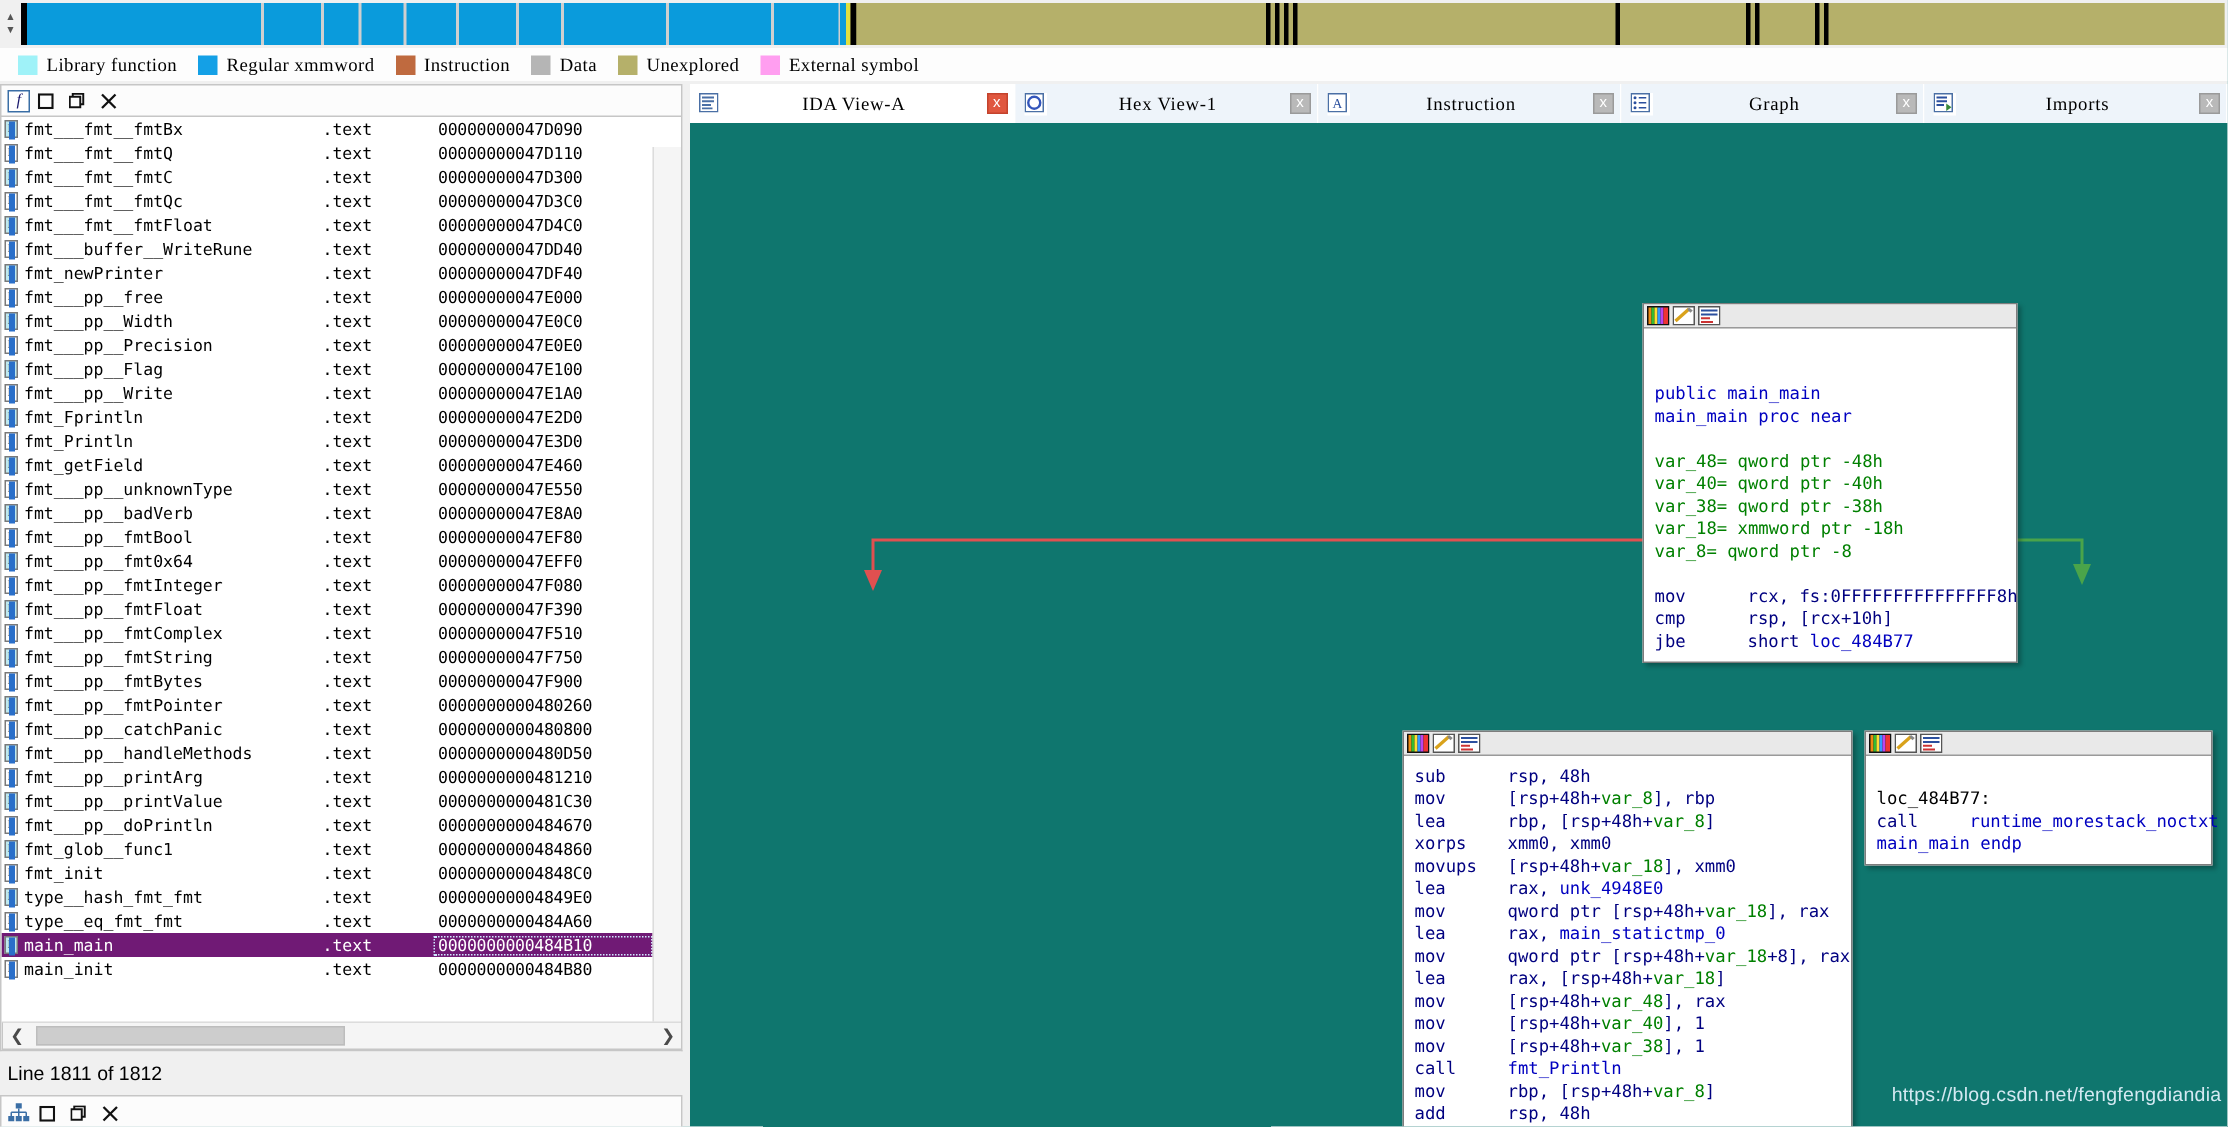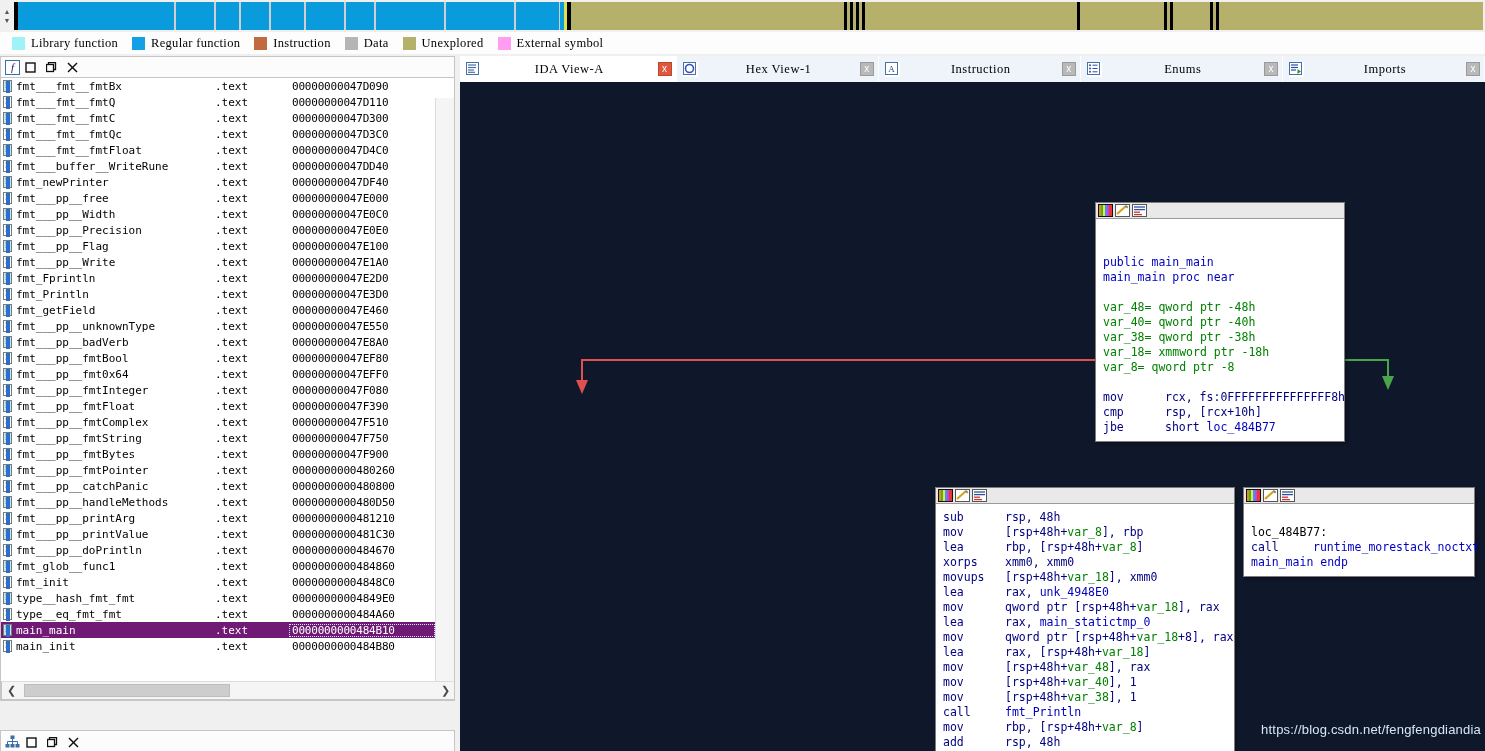--- a/index.html
+++ b/index.html
@@ -186,21 +186,21 @@
   }
   .tab.active .tab-x { background:#e0573f; border-color:#c4432d; }
   .t-ida   { width:225px; }
   .t-hex   { width:210px; }
   .t-struc { width:210px; }
   .t-enum  { width:210px; }
   .t-imp   { width:210px; }
 
   .graph-canvas {
     position:absolute; left:0; top:26px; width:1025px; height:669px;
-    background:#0f172a; overflow:hidden;
+    background:#0f766e; overflow:hidden;
   }
 
   
   .node {
     position:absolute; background:#ffffff;
     border:1px solid #7d7d7d; box-shadow:2px 2px 3px rgba(0,0,0,0.28);
   }
   .node-bar {
     height:16px; background:#e9e9e9; border-bottom:1px solid #9a9a9a;
     display:flex; align-items:center; padding-left:2px; gap:2px;
@@ -264,21 +264,21 @@
       </div>
   </div>
 
   <div class="legend" id="legend">
       <div class="legend-item">
         <span class="legend-sw" style="background: rgb(159, 242, 248);"></span>
         <span class="legend-label">Library function</span>
       </div>
       <div class="legend-item">
         <span class="legend-sw" style="background: rgb(20, 160, 230);"></span>
-        <span class="legend-label">Regular function</span>
+        <span class="legend-label">Regular xmmword</span>
       </div>
       <div class="legend-item">
         <span class="legend-sw" style="background: rgb(191, 106, 63);"></span>
         <span class="legend-label">Instruction</span>
       </div>
       <div class="legend-item">
         <span class="legend-sw" style="background: rgb(181, 181, 181);"></span>
         <span class="legend-label">Data</span>
       </div>
       <div class="legend-item">
@@ -617,20 +617,21 @@
         </div>
       </div>
       <div class="hscroll">
         <span class="arw">❮</span>
         <div class="thumb"></div>
         <div class="track"></div>
         <span class="arw">❯</span>
       </div>
     </div>
 
+    <div class="statusline">Line 1811 of 1812</div>
 
     <div class="graph-ov">
       <span class="ov-ico">
         <svg width="15" height="14" viewBox="0 0 15 14">
           <rect x="5.5" y="0.5" width="4" height="3.5" fill="#3a6ea5"></rect>
           <rect x="0.5" y="9" width="4" height="3.5" fill="#3a6ea5"></rect>
           <rect x="5.5" y="9" width="4" height="3.5" fill="#3a6ea5"></rect>
           <rect x="10.5" y="9" width="4" height="3.5" fill="#3a6ea5"></rect>
           <line x1="7.5" y1="4" x2="7.5" y2="6.5" stroke="#3a6ea5" stroke-width="1"></line>
           <line x1="2.5" y1="6.5" x2="12.5" y2="6.5" stroke="#3a6ea5" stroke-width="1"></line>
@@ -694,21 +695,21 @@
         <div class="tab t-enum">
           <span class="tab-ico" style="border: none;"><svg width="13" height="13" viewBox="0 0 13 13">
               <rect x="0.5" y="0.5" width="12" height="12" fill="#fff" stroke="#4a6fa5"></rect>
               <circle cx="3" cy="3.2" r="1" fill="#2b4f9e"></circle>
               <circle cx="3" cy="6.5" r="1" fill="#2b4f9e"></circle>
               <circle cx="3" cy="9.8" r="1" fill="#2b4f9e"></circle>
               <line x1="5.5" y1="3.2" x2="10.5" y2="3.2" stroke="#2b4f9e"></line>
               <line x1="5.5" y1="6.5" x2="10.5" y2="6.5" stroke="#2b4f9e"></line>
               <line x1="5.5" y1="9.8" x2="10.5" y2="9.8" stroke="#2b4f9e"></line>
             </svg></span>
-          <span class="tab-lbl">Enums</span>
+          <span class="tab-lbl">Graph</span>
           <span class="tab-x">x</span>
         </div>
         <div class="tab t-imp">
           <span class="tab-ico" style="border: none;"><svg width="13" height="13" viewBox="0 0 13 13">
               <rect x="0.5" y="0.5" width="12" height="12" fill="#fff" stroke="#4a6fa5"></rect>
               <line x1="2" y1="3" x2="9" y2="3" stroke="#2b4f9e" stroke-width="1.2"></line>
               <line x1="2" y1="5.5" x2="9" y2="5.5" stroke="#2b4f9e" stroke-width="1.2"></line>
               <line x1="2" y1="8" x2="7" y2="8" stroke="#2b4f9e" stroke-width="1.2"></line>
               <polygon points="8.5,7 12,9.5 8.5,12" fill="#3a8a3a"></polygon>
             </svg></span>

